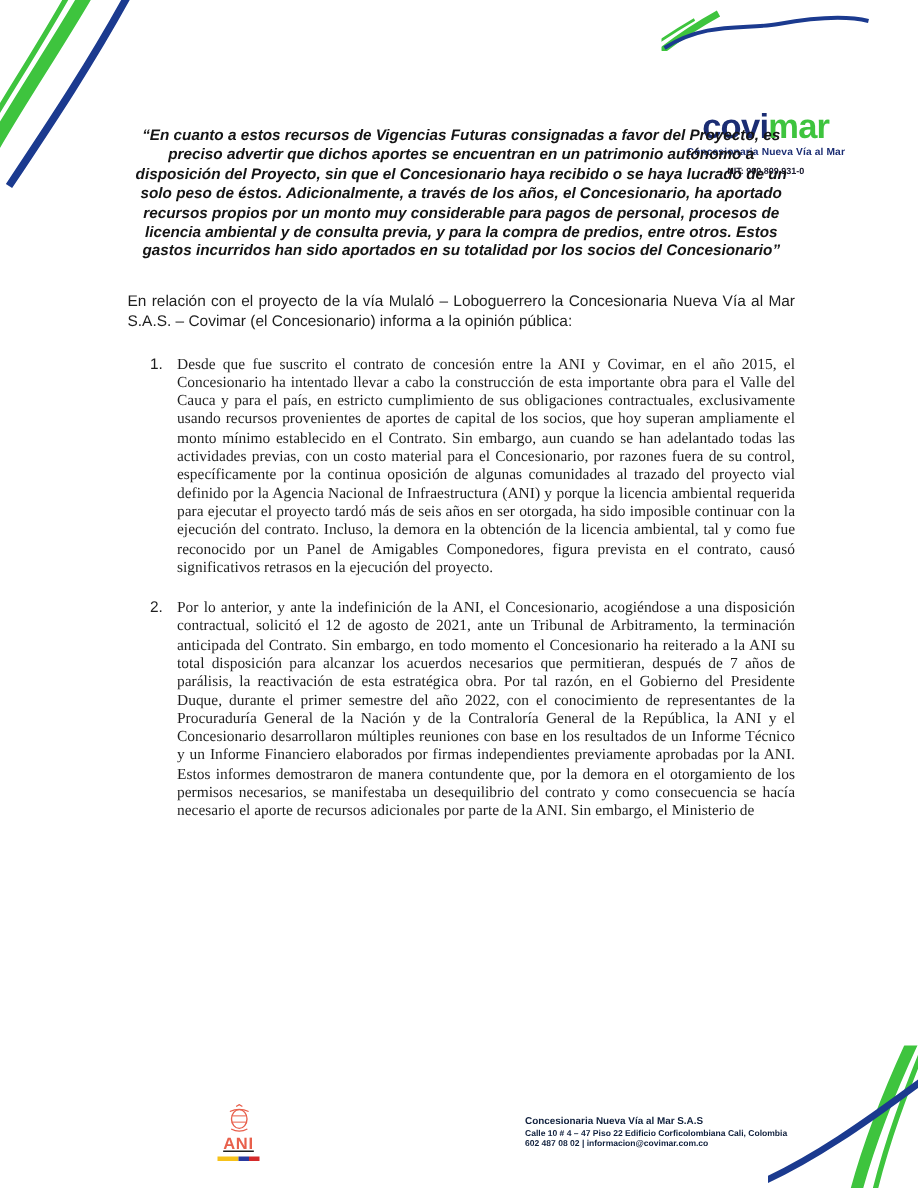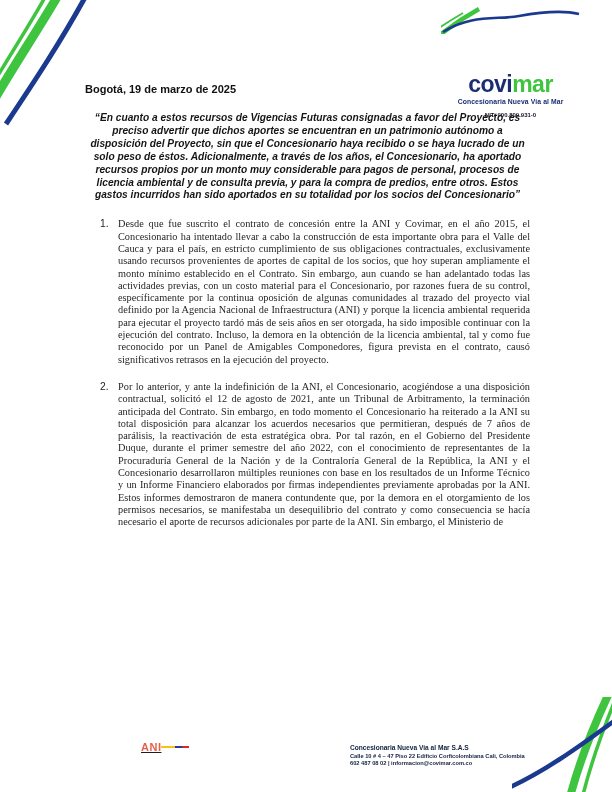--- a/index.html
+++ b/index.html
@@ -38,21 +38,21 @@
   .list-item .itxt { flex:1; text-align:justify;font-family:Liberation Serif, serif; }
   
   .foot-vigilado { position:absolute; left:33px; top:742px; display:flex; align-items:flex-start; }
   .foot-vigilado .crest { margin-right:4px; margin-top:1px; }
   .vig-text { font-size:8.2px; font-weight:bold; color:#e8604c; line-height:1.15; }
   .flagbar { display:flex; height:2.5px; margin-top:2.5px; }
   .flagbar .y { background:#f6c21a; }
   .flagbar .b { background:#2a3b9f; }
   .flagbar .r { background:#d42a2a; }
   .vig-flag .y { width:26px; } .vig-flag .b { width:13px; } .vig-flag .r { width:13px; }
-  .foot-ani { position:absolute; left:141px; top:736px; width:36px; display:flex; flex-direction:row; align-items:center;text-decoration:underline; }
+  .foot-ani { position:absolute; left:141px; top:736px; width:36px; display:flex; flex-direction:column; align-items:center;text-decoration:underline; }
   .ani-label { font-size:11px; font-weight:bold; color:#e8604c; letter-spacing:0.5px; margin-top:1px; }
   .ani-flag { margin-top:2px; } .ani-flag .y { width:14px; } .ani-flag .b { width:7px; } .ani-flag .r { width:7px; }
   .foot-info { position:absolute; left:350px; top:744px; width:190px; color:#10203d; }
   .fi-company { font-size:6.6px; font-weight:bold; }
   .fi-address { font-size:5.7px; font-weight:bold; margin-top:1.5px; }
   .fi-contact { font-size:5.7px; font-weight:bold; margin-top:1.5px; }
 </style>
 </head>
 <body>
 
@@ -75,22 +75,22 @@
       <path d="M-2,22 Q10,14 22,7" stroke="#3ec43e" stroke-width="1.8" fill="none"></path>
       <path d="M0,28 Q18,14 38,3" stroke="#3ec43e" stroke-width="4.5" fill="none"></path>
       <path d="M2,26 C30,8 56,14 78,10 C100,6 122,4 138,8" stroke="#1b3a8f" stroke-width="2.6" fill="none"></path>
     </svg>
     <div class="wordmark"><span class="wm-covi">covi</span><span class="wm-mar">mar</span></div>
     <div class="logo-tagline">Concesionaria Nueva Vía al Mar</div>
     <div class="logo-nit">NIT: 900.809.931-0</div>
   </div>
 
   <div class="content">
-    <div class="dateline">Bogotá, 19 de marzo de 2025</div>
     <div class="quote">“En cuanto a estos recursos de Vigencias Futuras consignadas a favor del Proyecto, es preciso advertir que dichos aportes se encuentran en un patrimonio autónomo a disposición del Proyecto, sin que el Concesionario haya recibido o se haya lucrado de un solo peso de éstos. Adicionalmente, a través de los años, el Concesionario, ha aportado recursos propios por un monto muy considerable para pagos de personal, procesos de licencia ambiental y de consulta previa, y para la compra de predios, entre otros. Estos gastos incurridos han sido aportados en su totalidad por los socios del Concesionario”</div>
+    <div class="intro">En relación con el proyecto de la vía Mulaló – Loboguerrero la Concesionaria Nueva Vía al Mar S.A.S. – Covimar (el Concesionario) informa a la opinión pública:</div>
     <div class="numlist">
       <div class="list-item">
         <span class="num">1.</span>
         <span class="itxt">Desde que fue suscrito el contrato de concesión entre la ANI y Covimar, en el año 2015, el Concesionario ha intentado llevar a cabo la construcción de esta importante obra para el Valle del Cauca y para el país, en estricto cumplimiento de sus obligaciones contractuales, exclusivamente usando recursos provenientes de aportes de capital de los socios, que hoy superan ampliamente el monto mínimo establecido en el Contrato. Sin embargo, aun cuando se han adelantado todas las actividades previas, con un costo material para el Concesionario, por razones fuera de su control, específicamente por la continua oposición de algunas comunidades al trazado del proyecto vial definido por la Agencia Nacional de Infraestructura (ANI) y porque la licencia ambiental requerida para ejecutar el proyecto tardó más de seis años en ser otorgada, ha sido imposible continuar con la ejecución del contrato. Incluso, la demora en la obtención de la licencia ambiental, tal y como fue reconocido por un Panel de Amigables Componedores, figura prevista en el contrato, causó significativos retrasos en la ejecución del proyecto.</span>
       </div>
       <div class="list-item">
         <span class="num">2.</span>
         <span class="itxt">Por lo anterior, y ante la indefinición de la ANI, el Concesionario, acogiéndose a una disposición contractual, solicitó el 12 de agosto de 2021, ante un Tribunal de Arbitramento, la terminación anticipada del Contrato. Sin embargo, en todo momento el Concesionario ha reiterado a la ANI su total disposición para alcanzar los acuerdos necesarios que permitieran, después de 7 años de parálisis, la reactivación de esta estratégica obra. Por tal razón, en el Gobierno del Presidente Duque, durante el primer semestre del año 2022, con el conocimiento de representantes de la Procuraduría General de la Nación y de la Contraloría General de la República, la ANI y el Concesionario desarrollaron múltiples reuniones con base en los resultados de un Informe Técnico y un Informe Financiero elaborados por firmas independientes previamente aprobadas por la ANI. Estos informes demostraron de manera contundente que, por la demora en el otorgamiento de los permisos necesarios, se manifestaba un desequilibrio del contrato y como consecuencia se hacía necesario el aporte de recursos adicionales por parte de la ANI. Sin embargo, el Ministerio de</span>
       </div>
     </div>

